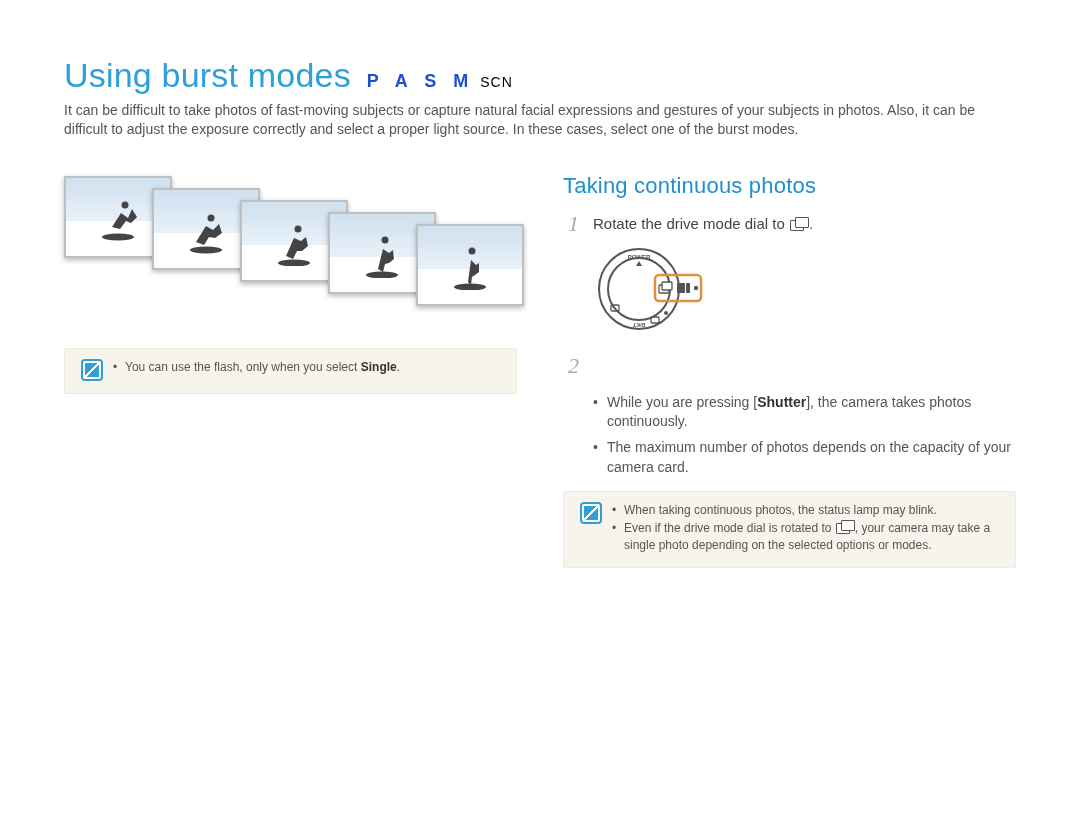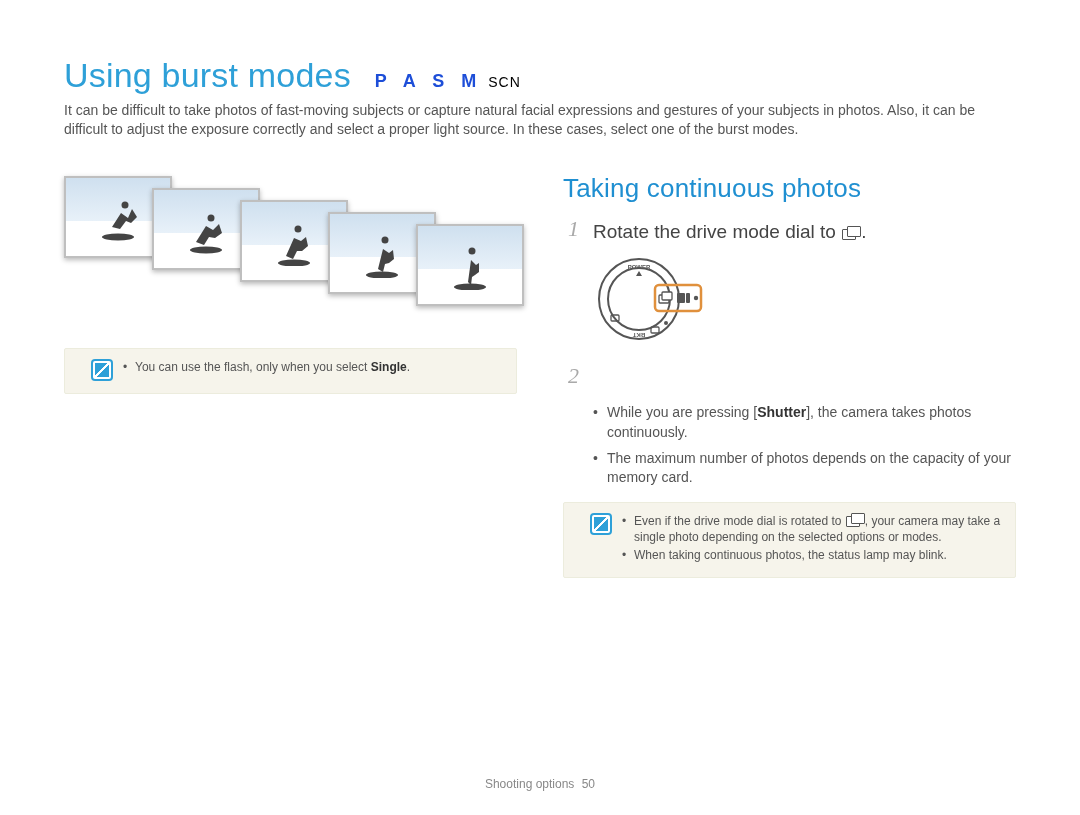--- a/index.html
+++ b/index.html
@@ -1,45 +1,45 @@
 <!DOCTYPE html>
 <html><head>
 <meta charset="utf-8">
 <style>
   *{box-sizing:border-box;margin:0;padding:0}
   html,body{width:1080px;height:815px;background:#fff;font-family:Arial,Helvetica,sans-serif;color:#4a4a4a}
   .page{padding:56px 64px 0 64px;position:relative;height:100%}
-  .title-row{display:flex;align-items:baseline;gap:24px;margin-bottom:6px}
+  .title-row{display:flex;align-items:baseline;gap:16px;margin-bottom:6px}
   .title{font-size:34px;color:#2ea0d8;font-weight:400;letter-spacing:.2px}
   .modes{display:flex;align-items:baseline;gap:10px}
   .modeL{font-size:18px;color:#1d4ed8;font-weight:700;letter-spacing:6px}
   .modeS{font-size:14px;color:#000000;font-weight:400;letter-spacing:1px;margin-left:-4px}
   .intro{font-size:14px;color:#555;line-height:1.35;margin-bottom:34px}
   .cols{display:flex;gap:46px}
   .col{flex:1;min-width:0}
   
   .burst-strip{position:relative;height:145px;margin-bottom:30px}
   .frame{position:absolute;width:108px;height:82px;border:2px solid #bfbfbf;background:linear-gradient(180deg,#cfe0ef 0%,#e8f1f9 55%,#fff 55%,#fff 100%);box-shadow:0 2px 5px rgba(0,0,0,.28);display:flex;align-items:center;justify-content:center}
   .f0{left:0;top:3px}
   .f1{left:88px;top:15px}
   .f2{left:176px;top:27px}
   .f3{left:264px;top:39px}
   .f4{left:352px;top:51px}
   
-  .note{display:flex;gap:10px;background:#f6f4eb;border:1px solid #ececdd;border-radius:2px;padding:10px 12px 12px 26px}
+  .note{display:flex;gap:10px;background:#f6f4eb;border:1px solid #ececdd;border-radius:2px;padding:10px 12px 12px 16px}
   .note-icon{width:22px;height:22px;border-radius:4px;background:#2ea0d8;flex:none;display:flex;align-items:center;justify-content:center;color:#fff;font-size:14px;font-weight:700}
   .note-icon::before{content:"";width:14px;height:14px;border:2px solid #fff;border-radius:2px;background:linear-gradient( to bottom right, transparent 46%, #fff 46%, #fff 54%, transparent 54%)}
   .note ul{list-style:none;font-size:12px;color:#555;line-height:1.35}
   .note li{position:relative;padding-left:12px;margin-bottom:2px}
   .note li::before{content:"•";position:absolute;left:0;color:#555}
   
-  .section-h{font-size:26px;color:#1f8fd1;font-weight:400;margin-bottom:14px;letter-spacing:.2px}
+  .section-h{font-size:22px;color:#1f8fd1;font-weight:400;margin-bottom:14px;letter-spacing:.2px}
   .step{display:flex;gap:14px;margin-bottom:10px}
   .step-num{font-style:italic;font-size:22px;color:#a9a9a9;font-family:Georgia,serif;line-height:1;width:16px;text-align:right;flex:none}
-  .step-body{font-size:19px;color:#444;line-height:1.45}
+  .step-body{font-size:15px;color:#444;line-height:1.45}
   .inline-icon{display:inline-block;position:relative;width:18px;height:12px;vertical-align:-1px;margin:0 1px}
   .inline-icon::before{content:"";position:absolute;left:0;top:2px;width:12px;height:9px;border:1.5px solid #555;border-radius:1px;background:#fff}
   .inline-icon::after{content:"";position:absolute;left:5px;top:-1px;width:12px;height:9px;border:1.5px solid #555;border-radius:1px;background:#fff}
   .dial-wrap{margin:6px 0 18px 30px}
   .sub-list{list-style:none;margin:16px 0 14px 30px}
   .sub-list li{position:relative;padding-left:14px;font-size:14px;color:#555;line-height:1.4;margin-bottom:6px}
   .sub-list li::before{content:"•";position:absolute;left:0}
   .footer{position:absolute;bottom:24px;left:0;right:0;text-align:center;font-size:12px;color:#888}
   .footer .pg{margin-left:4px}
   b{font-weight:700;color:#333}
@@ -151,30 +151,26 @@
           <rect x="18" y="60" width="8" height="6" rx="1" fill="none" stroke="#555" stroke-width="1.3"></rect>
         </svg>
       </div>
 
       <div class="step">
         <div class="step-num">2</div>
       </div>
 
       <ul class="sub-list">
         <li><span>While you are pressing [</span><b>Shutter</b><span>], the camera takes photos continuously.</span></li>
-        <li><span>The maximum number of photos depends on the capacity of your memory card.</span></li>
+        <li><span>The maximum number of photos depends on the capacity of your camera card.</span></li>
       </ul>
 
       <div class="note">
         <div class="note-icon"></div>
         <ul>
+          <li><span>When taking continuous photos, the status lamp may blink.</span></li>
           <li><span>Even if the drive mode dial is rotated to </span><span class="inline-icon"></span><span>, your camera may take a single photo depending on the selected options or modes.</span></li>
-          <li><span>When taking continuous photos, the status lamp may blink.</span></li>
         </ul>
       </div>
     </div>
   </div>
 
-  <div class="footer">
-    <span>Shooting options</span>
-    <span class="pg">50</span>
-  </div>
 </div>
 
 </body></html>

